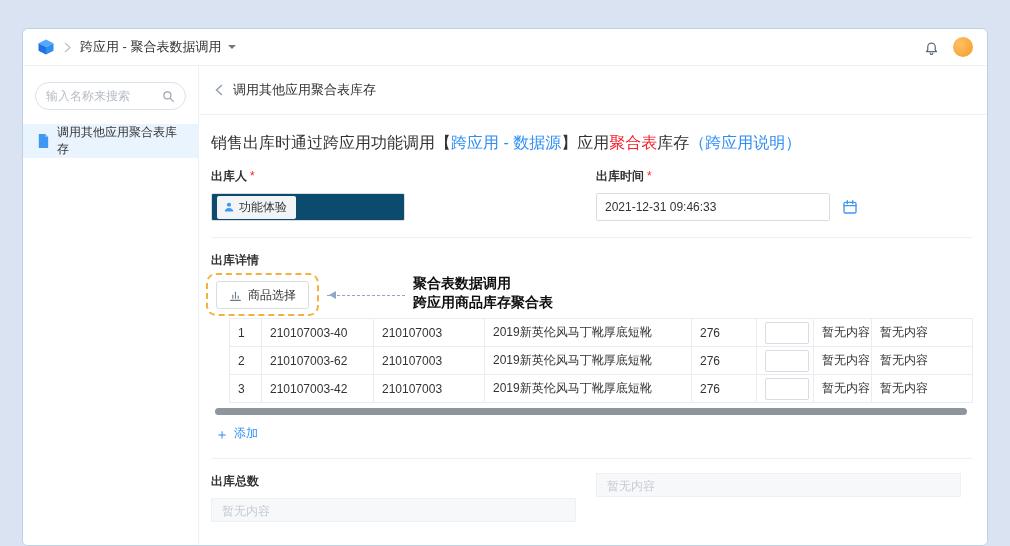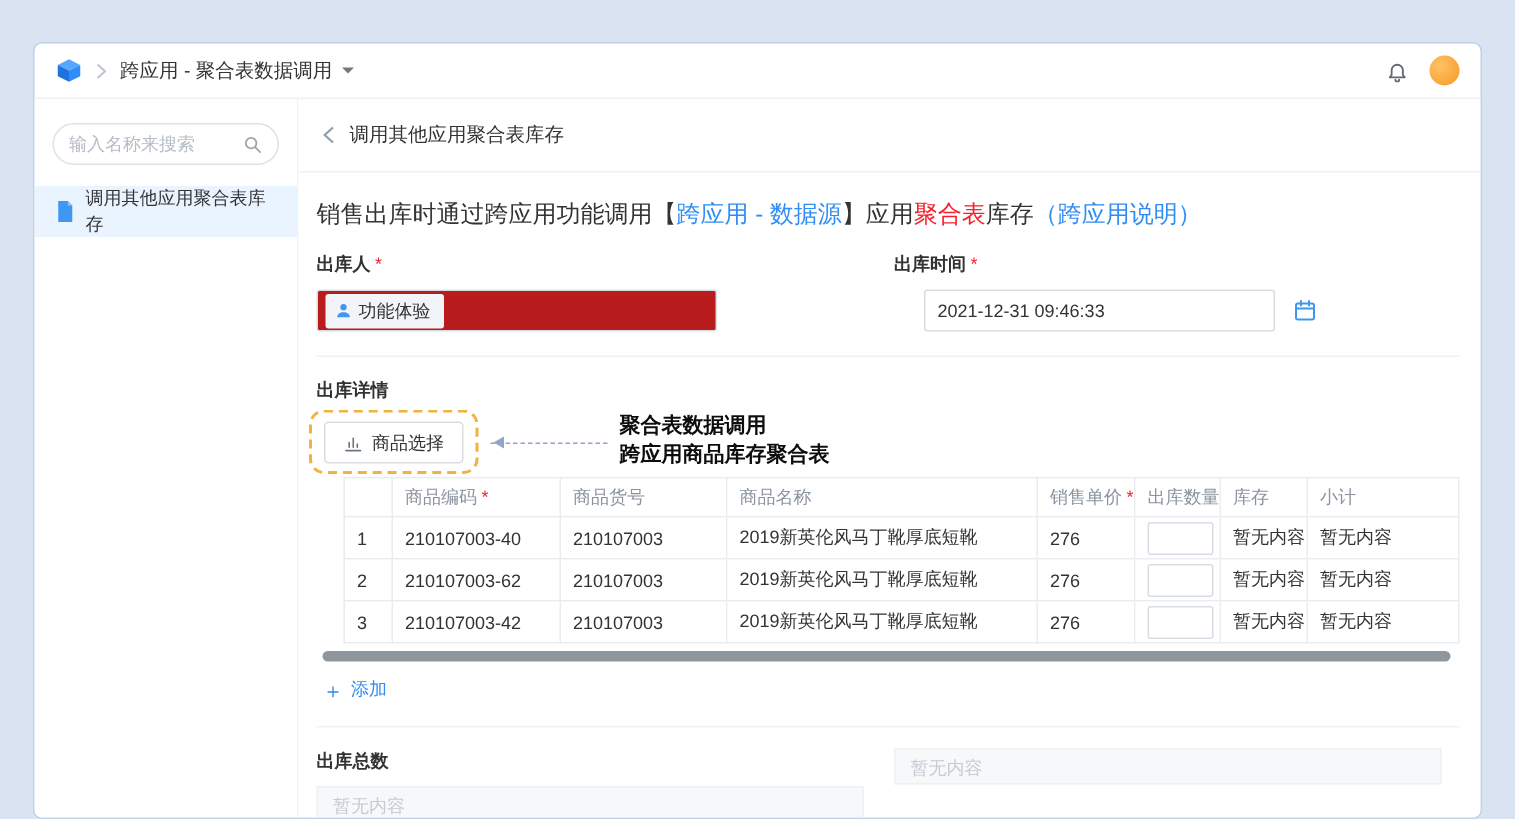--- a/index.html
+++ b/index.html
@@ -32,23 +32,23 @@
   .page-title{font-size:13px;color:#333;}
   .content{padding:18px 14px 0 12px;}
   .desc{font-size:16px;color:#333;}
   .link{color:#2f8df5;cursor:pointer;}
   .hl-red{color:#f5222d;}
 
   .two-col{display:flex;gap:20px;margin-top:14px;}
   .col{width:365px;}
   .field-label{font-weight:bold;font-size:12px;color:#333;margin-bottom:8px;}
   .req{color:#f5222d;margin-left:3px;font-weight:normal;}
-  .input-box{width:267px;height:28px;border:1px solid #d9dde3;border-radius:2px;display:flex;align-items:center;padding:10px 5px;background:#b91c1c;cursor:text;}
+  .input-box{width:194px;height:28px;border:1px solid #d9dde3;border-radius:2px;display:flex;align-items:center;padding:10px 5px;background:#0c4a6e;cursor:text;}
   .tag{display:flex;align-items:center;gap:4px;background:#f2f4f7;border-radius:2px;padding:3px 9px 3px 6px;font-size:12px;color:#333;}
-  .time-row{display:flex;align-items:center;gap:12px;margin-left:20px;}
+  .time-row{display:flex;align-items:center;gap:12px;}
   .time-input{width:234px;height:28px;border:1px solid #d9dde3;border-radius:2px;padding:0 8px;font-size:12px;color:#333;outline:none;font-family:"Liberation Sans",sans-serif;}
   .cal{display:flex;cursor:pointer;}
 
   .divider{height:1px;background:#eef1f5;margin-top:16px;}
   .section-label{font-weight:bold;margin-top:14px;}
 
   .select-row{display:flex;align-items:flex-start;margin-top:12px;}
   .btn-wrap{position:relative;margin-left:5px;}
   .select-btn{display:flex;align-items:center;gap:6px;height:28px;padding:0 12px;border:1px solid #d9dde3;border-radius:3px;background:#fff;font-size:12px;color:#333;cursor:pointer;font-family:"Liberation Sans",sans-serif;}
   .dash-box{position:absolute;left:-10px;top:-8px;right:-10px;bottom:-7px;border:2px dashed #f3b13e;border-radius:10px;pointer-events:none;}
@@ -211,30 +211,20 @@
           <col style="width:32px">
             <col style="width:112px">
             <col style="width:111px">
             <col style="width:207px">
           <col style="width:65px">
             <col style="width:57px">
             <col style="width:58px">
             <col>
         </colgroup>
         <tbody>
-            <tr>
-          <th class="idx"></th>
-          <th><span>商品编码</span><span class="req">*</span></th>
-          <th><span>商品货号</span></th>
-          <th><span>商品名称</span></th>
-          <th><span>销售单价</span><span class="req">*</span></th>
-          <th><span>出库数量</span></th>
-          <th><span>库存</span></th>
-          <th><span>小计</span></th>
-        </tr>
         <tr>
           <td class="idx">1</td>
           <td>210107003-40</td>
           <td>210107003</td>
           <td>2019新英伦风马丁靴厚底短靴</td>
           <td>276</td>
           <td><input class="qty-input" style=""></td>
           <td class="empty">暂无内容</td>
           <td class="empty">暂无内容</td>
         </tr>

